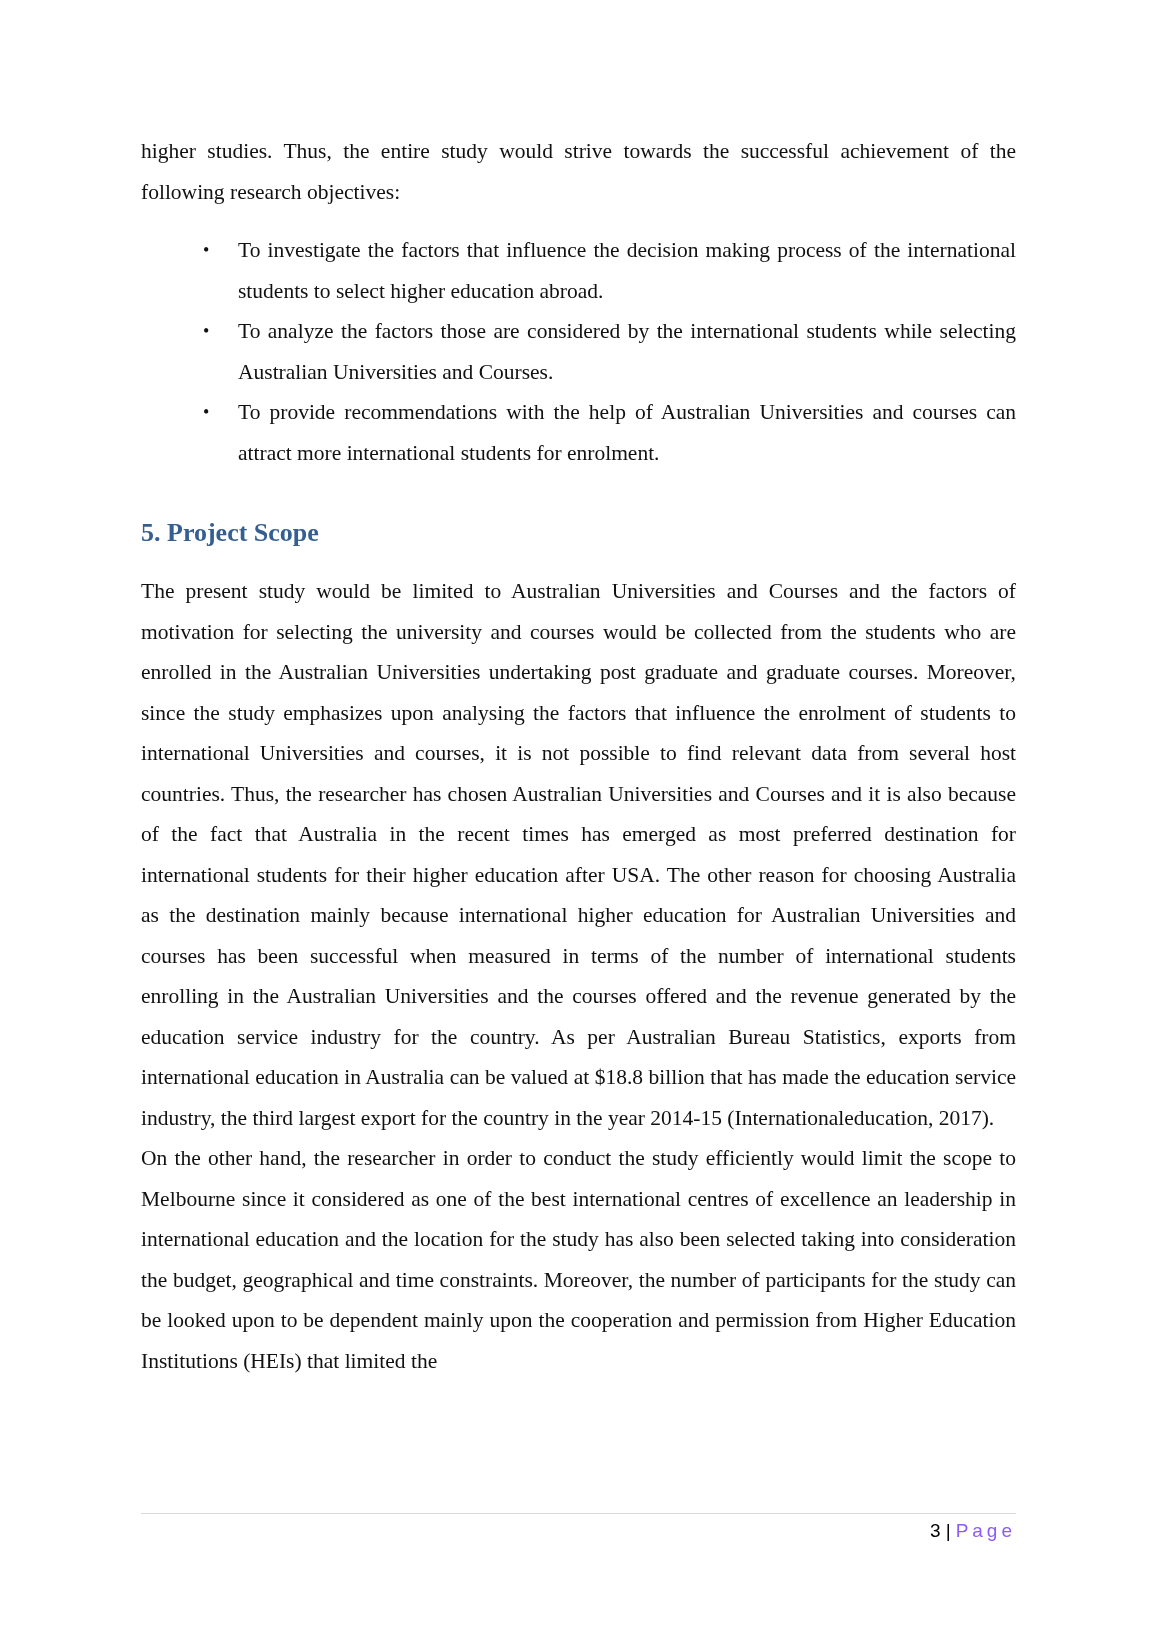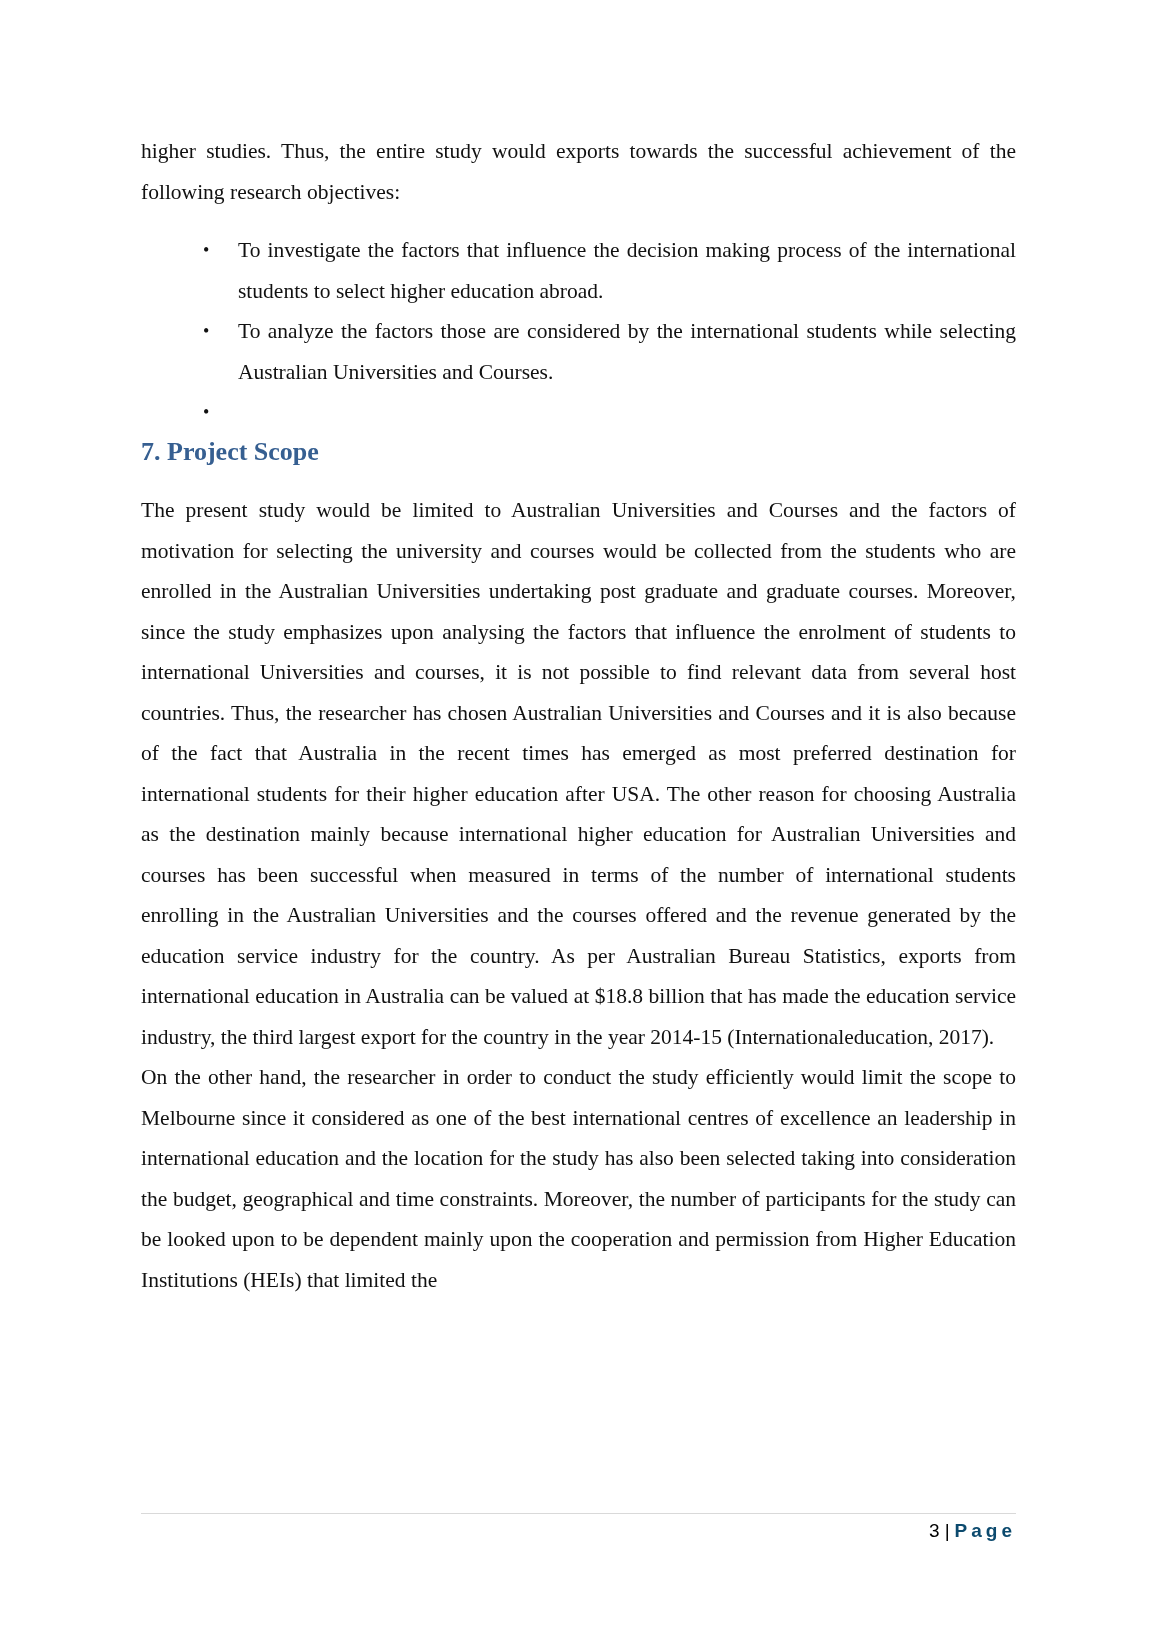--- a/index.html
+++ b/index.html
@@ -80,48 +80,48 @@
       font-family: "Liberation Sans", sans-serif;
       font-size: 19px;
       line-height: 24px;
       color: #000000;
     }
     .footer .sep {
       margin: 0 5px;
       color: #000000;
     }
     .footer .page-word {
-      color: #0c4a6e;
+      color: #8b5cf6;
       letter-spacing: 4px;
-      font-weight: bold;
     }
   </style>
 </head>
 <body>
 
 <div class="page">
   <div class="content">
 
-    <p class="para">higher studies. Thus, the entire study would exports towards the successful achievement of the following research objectives:</p>
+    <p class="para">higher studies. Thus, the entire study would strive towards the successful achievement of the following research objectives:</p>
 
     <ul class="bullets">
       <li>
         <span class="bullet-dot">•</span>
         <span>To investigate the factors that influence the decision making process of the international students to select higher education abroad.</span>
       </li>
       <li>
         <span class="bullet-dot">•</span>
         <span>To analyze the factors those are considered by the international students while selecting Australian Universities and Courses.</span>
       </li>
       <li>
         <span class="bullet-dot">•</span>
+        <span>To provide recommendations with the help of Australian Universities and courses can attract more international students for enrolment.</span>
       </li>
     </ul>
 
-    <h2 class="heading">7. Project Scope</h2>
+    <h2 class="heading">5. Project Scope</h2>
 
     <p class="para para-first-after-heading">The present study would be limited to Australian Universities and Courses and the factors of motivation for selecting the university and courses would be collected from the students who are enrolled in the Australian Universities undertaking post graduate and graduate courses. Moreover, since the study emphasizes upon analysing the factors that influence the enrolment of students to international Universities and courses, it is not possible to find relevant data from several host countries. Thus, the researcher has chosen Australian Universities and Courses and it is also because of the fact that Australia in the recent times has emerged as most preferred destination for international students for their higher education after USA. The other reason for choosing Australia as the destination mainly because international higher education for Australian Universities and courses has been successful when measured in terms of the number of international students enrolling in the Australian Universities and the courses offered and the revenue generated by the education service industry for the country. As per Australian Bureau Statistics, exports from international education in Australia can be valued at $18.8 billion that has made the education service industry, the third largest export for the country in the year 2014-15 (Internationaleducation, 2017).</p>
 
     <p class="para para-gap">On the other hand, the researcher in order to conduct the study efficiently would limit the scope to Melbourne since it considered as one of the best international centres of excellence an leadership in international education and the location for the study has also been selected taking into consideration the budget, geographical and time constraints. Moreover, the number of participants for the study can be looked upon to be dependent mainly upon the cooperation and permission from Higher Education Institutions (HEIs) that limited the</p>
   </div>
 
   <div class="footer-rule"></div>
 
   <div class="footer">
     <span>3</span><span class="sep">|</span><span class="page-word">Page</span>

